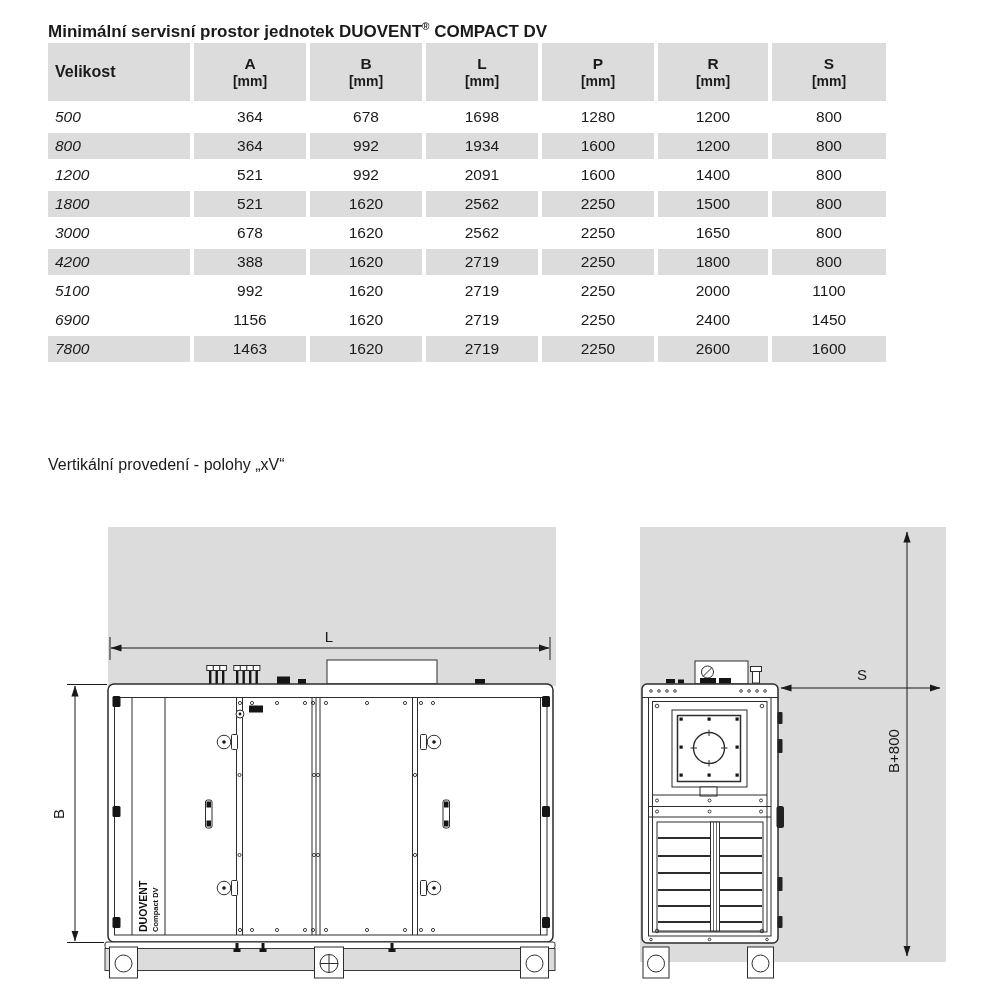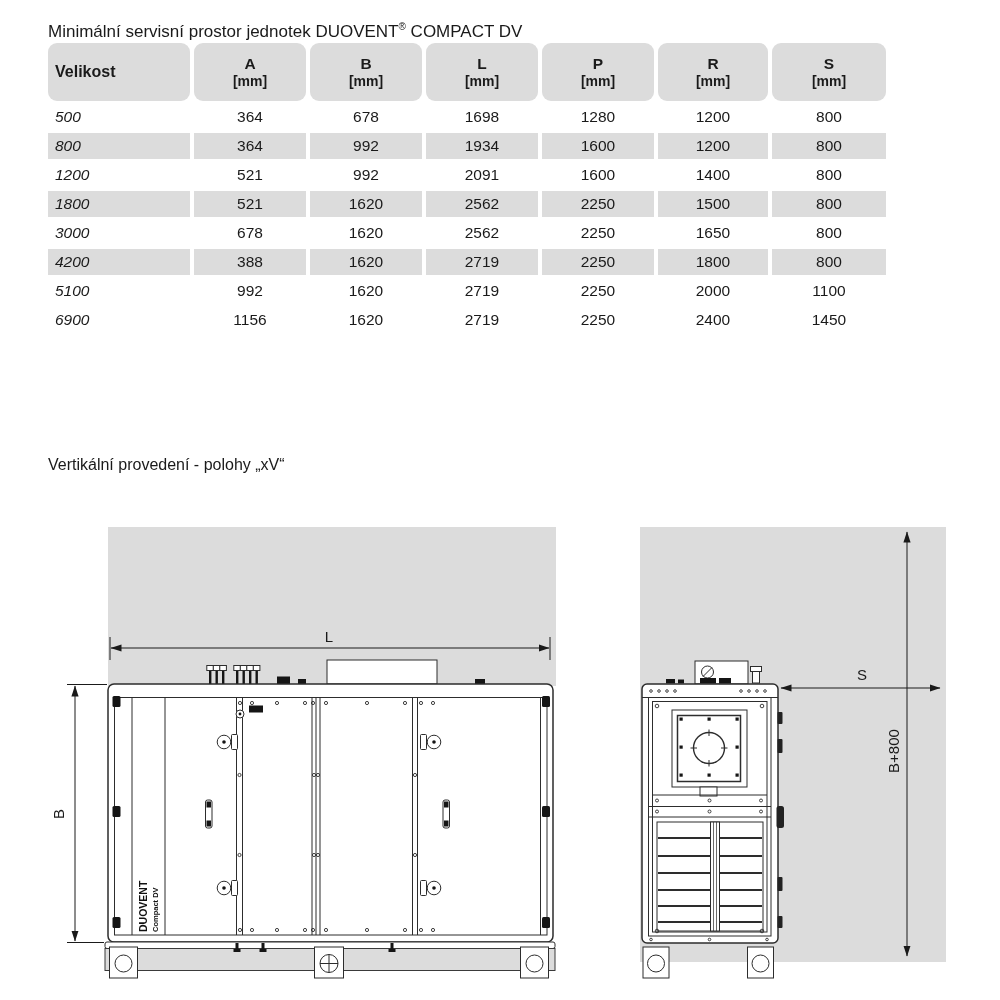--- a/index.html
+++ b/index.html
@@ -1,26 +1,26 @@
 <!DOCTYPE html>
 <html><head>
 <meta charset="utf-8">
 <style>
   html,body{margin:0;padding:0;}
   body{
     width:1000px;height:1000px;background:#ffffff;position:relative;
     font-family:"Liberation Sans",sans-serif;color:#1a1a1a;
     -webkit-font-smoothing:antialiased;
   }
-  .title{position:absolute;left:48px;top:10px;font-size:17px;font-weight:normal;white-space:nowrap;}
+  .title{position:absolute;left:48px;top:10px;font-size:17px;font-weight:bold;white-space:nowrap;}
   .title sup{font-size:10px;}
   .subtitle{position:absolute;left:48px;top:456px;font-size:16px;text-align:center;}
 
   table.dims{position:absolute;left:44px;top:40px;border-collapse:separate;border-spacing:4px 3px;}
-  table.dims th{background:#dcdcdc;font-weight:bold;height:58px;vertical-align:middle;text-align:center;padding:0;border-radius:9px;}
+  table.dims th{background:#dcdcdc;font-weight:bold;height:58px;vertical-align:middle;text-align:center;padding:0;}
   table.dims th.size-col{text-align:left;padding-left:7px;font-size:16px;}
   .col-letter{font-size:15.5px;font-weight:bold;line-height:19px;}
   .col-unit{font-size:14px;font-weight:bold;line-height:17px;}
   table.dims td{height:26px;text-align:center;font-size:15.5px;padding:0;background:#ffffff;}
   table.dims td.size-col{text-align:left;padding-left:7px;font-style:italic;}
   table.dims tr.striped td{background:#dcdcdc;}
 
   svg.drawings{position:absolute;left:0;top:520px;}
   .ln{stroke:#2d2d2d;fill:none;stroke-width:1;}
   .ln2{stroke:#2d2d2d;fill:#ffffff;stroke-width:1.5;}
@@ -140,20 +140,29 @@
         <td>1100</td>
       </tr>
       <tr>
         <td class="size-col">6900</td>
         <td>1156</td>
         <td>1620</td>
         <td>2719</td>
         <td>2250</td>
         <td>2400</td>
         <td>1450</td>
+      </tr>
+      <tr class="striped">
+        <td class="size-col">7800</td>
+        <td>1463</td>
+        <td>1620</td>
+        <td>2719</td>
+        <td>2250</td>
+        <td>2600</td>
+        <td>1600</td>
       </tr>
     </tbody>
 </table>
 
 <div class="subtitle">Vertikální provedení - polohy „xV“</div>
 
 <svg class="drawings" width="1000" height="480" viewBox="0 0 1000 480">
   <defs>
     <marker id="arrE" markerWidth="12" markerHeight="10" refX="10.5" refY="5" orient="auto" markerUnits="userSpaceOnUse">
       <path d="M0,1.4 L11,5 L0,8.6 z" fill="#1a1a1a"></path>

